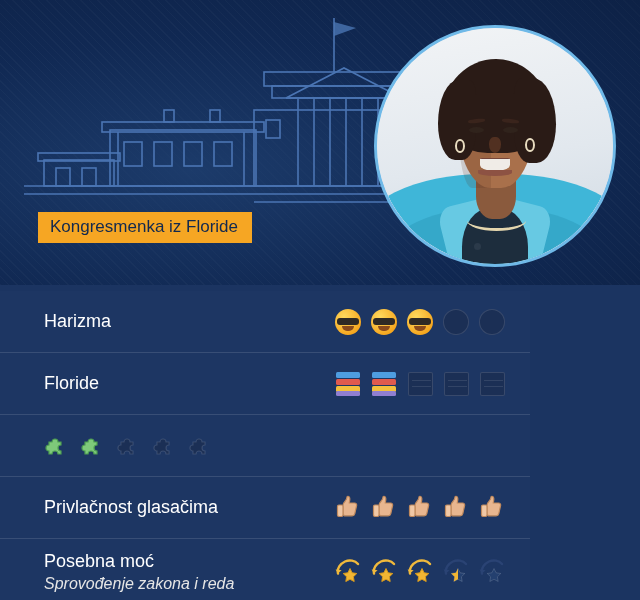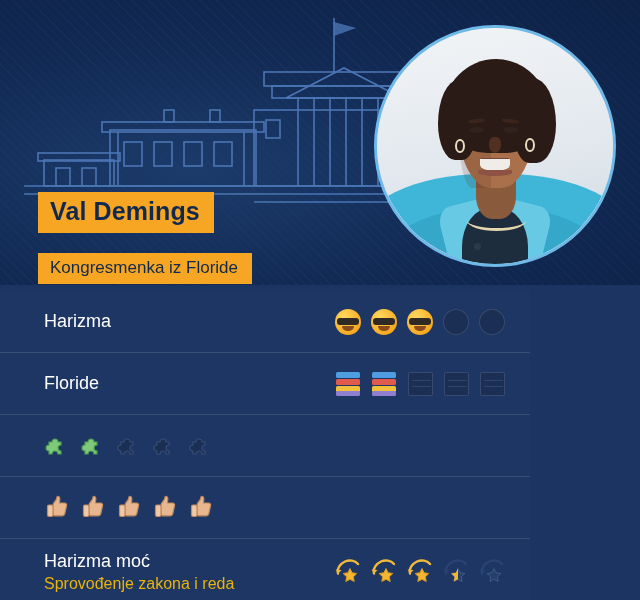--- a/index.html
+++ b/index.html
@@ -206,22 +206,22 @@
     padding: 0 24px 0 44px;
     border-bottom: 1px solid rgba(255,255,255,0.12);
   }
   .row:last-child { border-bottom: none; height: 66px; }
   .row-labels { flex: 1 1 auto; min-width: 0; }
   .row-label {
     font-size: 18px; color: #ffffff;
     white-space: nowrap;
   }
   .row-sub {
-    font-size: 16px; color: #eab308;
-    margin-top: 3px; white-space: nowrap;
+    font-size: 16px; color: #e5e5e5;
+    margin-top: 3px; white-space: nowrap; font-style: italic;
   }
   .icons { display: flex; align-items: center; gap: 8px; flex: 0 0 auto; }
   .slot {
     width: 28px; height: 28px;
     display: flex; align-items: center; justify-content: center;
     position: relative;
   }
 
   
   
@@ -354,25 +354,20 @@
         <div class="lip-bottom"></div>
         <div class="earring l"></div>
         <div class="earring r"></div>
         <div class="necklace"></div>
         <div class="mic"></div>
       </div>
     </div>
 
     <div id="nameplate">
       <div class="plate-row">
-        <div id="name-bar">
-          <span id="name-text">Val Demings</span>
-        </div>
-      </div>
-      <div class="plate-row">
         <div id="subtitle-bar">
           <span id="subtitle-text">Kongresmenka iz Floride</span>
         </div>
       </div>
     </div>
   </div>
 
   <div id="rows">
 
     <div class="row">
@@ -464,20 +459,23 @@
         </div>
         <div class="slot">
           <svg class="pz" viewBox="0 0 26 26">
               <path d="M4 9h3a3 3 0 1 1 6 0h3v3a3 3 0 1 0 0 6v3h-3a3 3 0 1 0-6 0H4v-3a3 3 0 1 1 0-6z" fill="#1b2f55" stroke="rgba(255,255,255,0.13)" stroke-width="1.2"></path>
             </svg>
         </div>
       </div>
     </div>
 
     <div class="row">
+      <div class="row-labels">
+        <div class="row-label">Privlačnost glasačima</div>
+      </div>
       <div class="icons">
         <div class="slot">
           <svg class="th" viewBox="0 0 26 27">
               <path d="M8 11c0-3 4-4 4-8 0-1 2-1 2.6.6.7 1.9-.3 4.4-.3 5.4h5.3c1.4 0 2.3 1.2 2 2.5l-1.8 8.2c-.3 1.3-1.4 2.1-2.7 2.1H9.5L8 20.4z" fill="#e8b68f" stroke="#c08a5e" stroke-width="1.2"></path>
               <rect x="2.5" y="11" width="5.5" height="11.5" rx="1.4" fill="#f0c8a6" stroke="#c08a5e" stroke-width="1.2"></rect>
             </svg>
         </div>
         <div class="slot">
           <svg class="th" viewBox="0 0 26 27">
               <path d="M8 11c0-3 4-4 4-8 0-1 2-1 2.6.6.7 1.9-.3 4.4-.3 5.4h5.3c1.4 0 2.3 1.2 2 2.5l-1.8 8.2c-.3 1.3-1.4 2.1-2.7 2.1H9.5L8 20.4z" fill="#e8b68f" stroke="#c08a5e" stroke-width="1.2"></path>
@@ -500,21 +498,21 @@
           <svg class="th" viewBox="0 0 26 27">
               <path d="M8 11c0-3 4-4 4-8 0-1 2-1 2.6.6.7 1.9-.3 4.4-.3 5.4h5.3c1.4 0 2.3 1.2 2 2.5l-1.8 8.2c-.3 1.3-1.4 2.1-2.7 2.1H9.5L8 20.4z" fill="#e8b68f" stroke="#c08a5e" stroke-width="1.2"></path>
               <rect x="2.5" y="11" width="5.5" height="11.5" rx="1.4" fill="#f0c8a6" stroke="#c08a5e" stroke-width="1.2"></rect>
             </svg>
         </div>
       </div>
     </div>
 
     <div class="row">
       <div class="row-labels">
-        <div class="row-label">Harizma moć</div>
+        <div class="row-label">Posebna moć</div>
         <div class="row-sub">Sprovođenje zakona i reda</div>
       </div>
       <div class="icons">
         <div class="slot">
           <svg class="st" viewBox="0 0 28 26">
             <path d="M24 5C21 1.5 15.5.5 11 2.5 6 4.7 3 9.5 4 14.5" fill="none" stroke="#f0b93c" stroke-width="2.4" stroke-linecap="round"></path>
             <path d="M4 14.5 L1.6 10.6 L7.6 11.2 Z" fill="#f0b93c"></path>
             <path d="M16 9.5l2.1 4.3 4.7.7-3.4 3.3.8 4.7-4.2-2.2-4.2 2.2.8-4.7-3.4-3.3 4.7-.7z" fill="#f2b633" stroke="#d79a1d" stroke-width="1"></path>
           </svg>
         </div>

